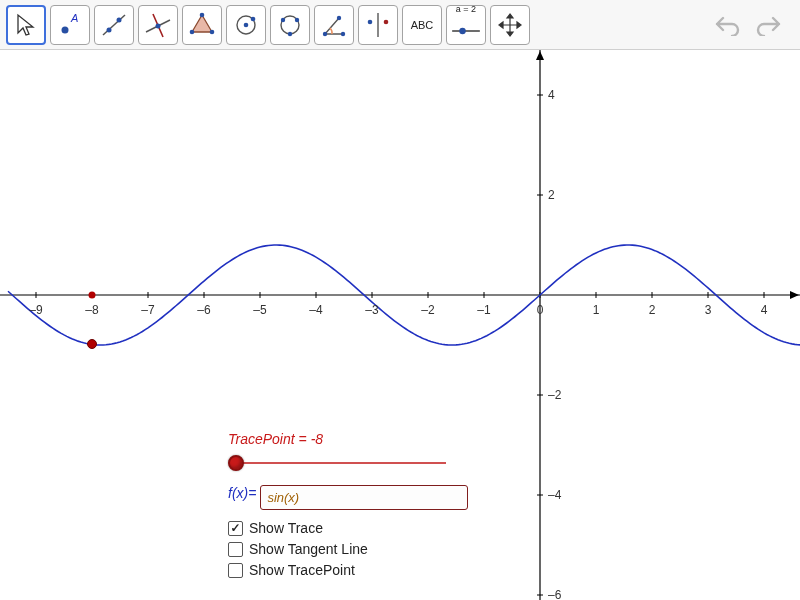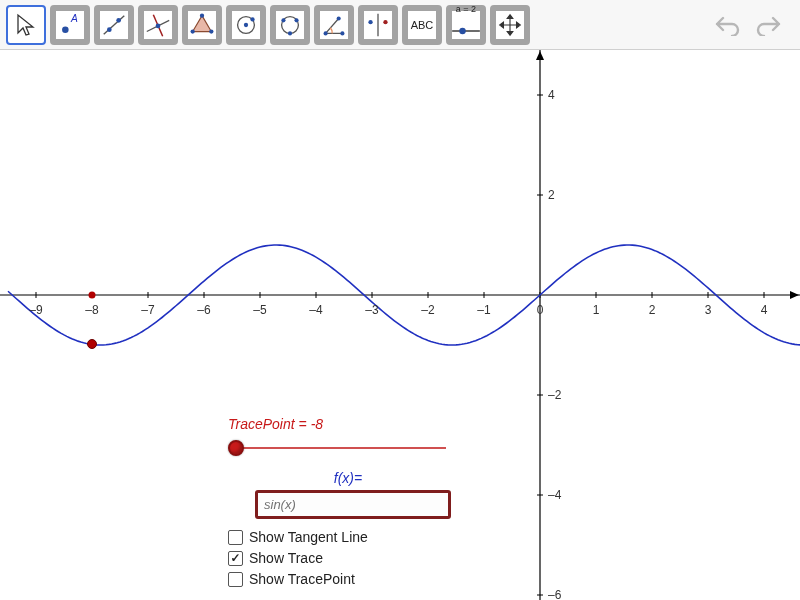--- a/index.html
+++ b/index.html
@@ -19,21 +19,21 @@
     background: #f7f7f7;
     border-bottom: 1px solid #d0d0d0;
     display: flex;
     align-items: center;
     padding: 4px 6px;
     gap: 4px;
   }
   .tool-btn {
     width: 40px; height: 40px;
     background: #fff;
-    border: 6px solid #a3a3a3;
+    border: 1px solid #a3a3a3;
     border-radius: 4px;
     display: flex;
     align-items: center;
     justify-content: center;
     cursor: pointer;
     position: relative;
   }
   .tool-btn.selected {
     border: 2px solid #3e6fdc;
   }
@@ -64,21 +64,21 @@
   .tick-label-y {
     position: absolute;
     font-size: 12px;
     color: #333;
     transform: translate(0, -50%);
     text-align: right;
   }
   .controls {
     position: absolute;
     left: 228px;
-    top: 366px;
+    top: 381px;
     width: 240px;
   }
   .trace-label {
     color: #c81a1a;
     font-size: 14px;
     margin-bottom: 6px;
     font-style: italic;
   }
   .slider-wrap {
     position: relative;
@@ -98,40 +98,37 @@
     top: 2px;
     width: 16px; height: 16px;
     border-radius: 50%;
     background: #c81a1a;
     border: 2px solid #8a0f0f;
     box-shadow: inset -2px -2px 3px rgba(0,0,0,.25), 0 0 2px rgba(0,0,0,.4);
     transform: translateX(-50%);
   }
   .fn-row {
     display: flex;
-    align-items: center;
     gap: 4px;
     margin-bottom: 10px;
-    flex-direction: column;
   }
   .fn-prefix {
     color: #2030c0;
     font-style: italic;
     font-size: 14px;
   }
   .fn-input {
     flex: 1;
-    border: 3px solid #7f1d1d;
+    border: 1px solid #7f1d1d;
     border-radius: 3px;
     padding: 4px 6px;
     font-size: 13px;
-    color: #737373;
+    color: #a16207;
     background: #fdfdfd;
     font-style: italic;
-    margin-left: 10px;
   }
   .check-row {
     display: flex;
     align-items: center;
     gap: 6px;
     margin-bottom: 5px;
     font-size: 14px;
     color: #222;
     cursor: pointer;
   }
@@ -328,26 +325,26 @@
     <div class="slider-wrap">
       <div class="slider-track"></div>
       <div class="slider-thumb" id="slider-thumb" style="left: 0px;"></div>
     </div>
     <div class="fn-row">
       <span class="fn-prefix">f(x)=</span>
       <input class="fn-input" value="sin(x)" style="">
     </div>
     <div id="check-rows">
         <div class="check-row">
+          <div class="chk checked"></div>
+          <span>Show Trace</span>
+        </div>
+        <div class="check-row">
           <div class="chk"></div>
           <span>Show Tangent Line</span>
-        </div>
-        <div class="check-row">
-          <div class="chk checked"></div>
-          <span>Show Trace</span>
         </div>
         <div class="check-row">
           <div class="chk"></div>
           <span>Show TracePoint</span>
         </div>
       </div>
   </div>
 </div>
 
 </body></html>

